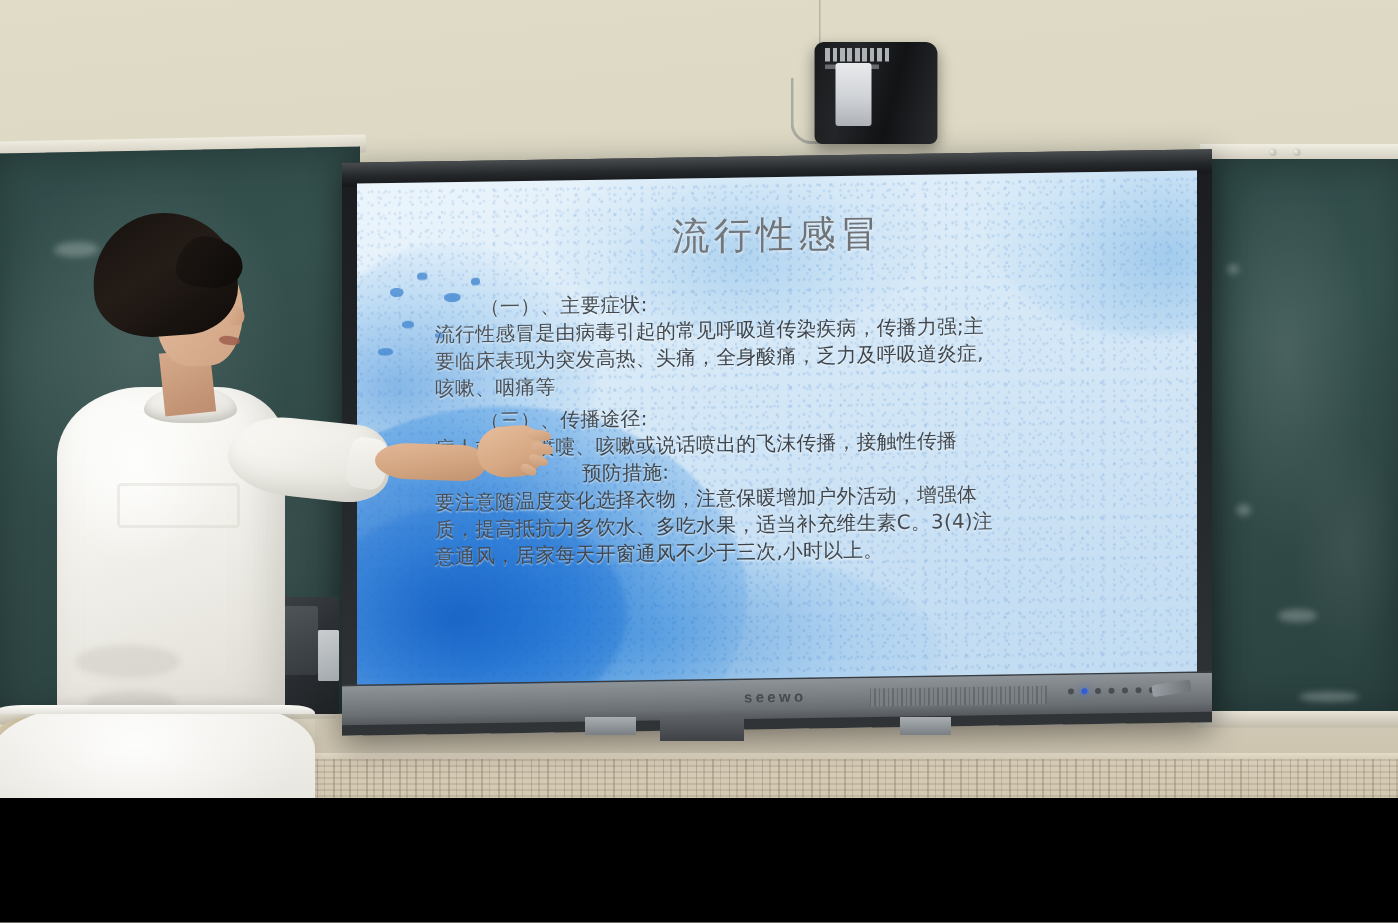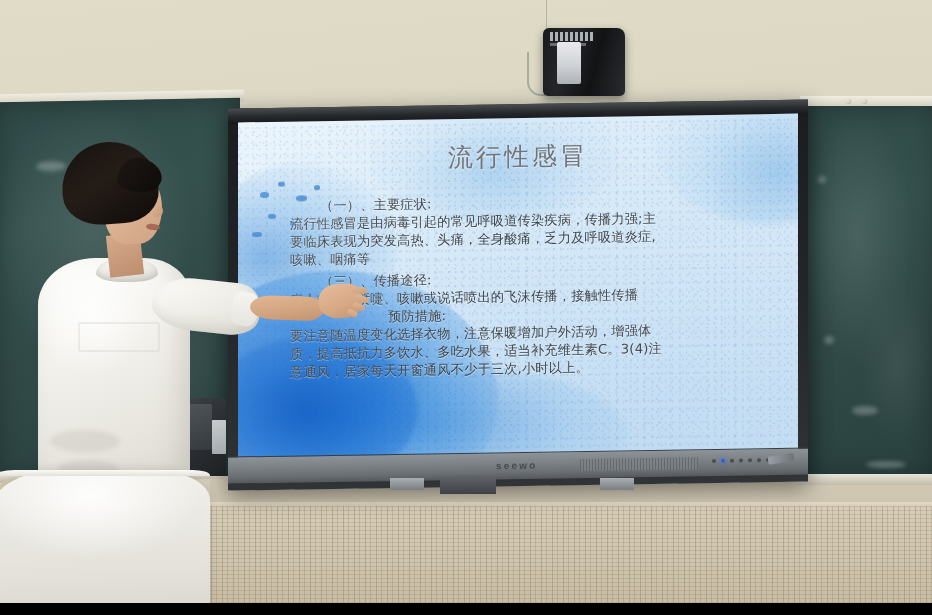--- a/index.html
+++ b/index.html
@@ -1,17 +1,17 @@
 <!DOCTYPE html>
 <html><head>
 <meta charset="utf-8">
 <style>
   html,body{margin:0;padding:0;background:#000;}
   #scene{
-    position:relative;width:932px;height:603px;overflow:hidden;
+    position:relative;width:932px;height:532px;overflow:hidden;
     font-family:"Liberation Sans","DejaVu Sans",sans-serif;
     background:#d8d3c0;
   }
   
   .wall-upper{
     position:absolute;left:0;top:0;width:932px;height:300px;
     background:linear-gradient(175deg,#e0dcc8 0%,#dcd8c4 40%,#d6d2bd 100%);
   }
   .wall-lower{
     position:absolute;left:0;top:470px;width:932px;height:145px;

